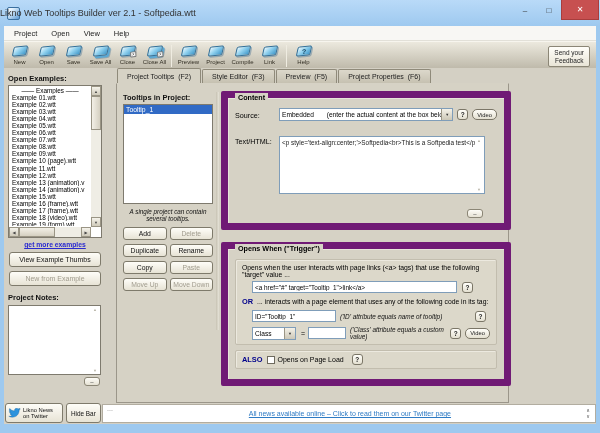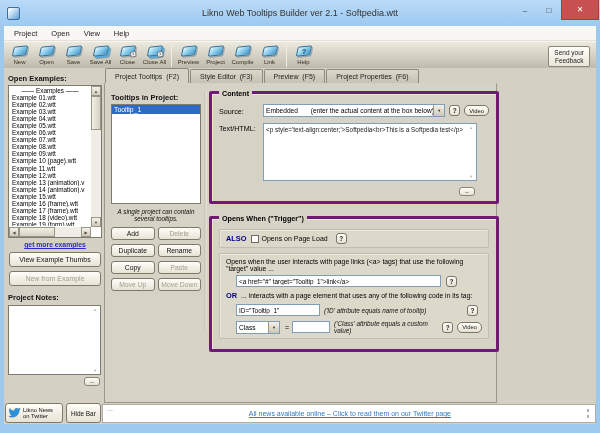--- a/index.html
+++ b/index.html
@@ -4,21 +4,21 @@
 <style>
   html,body{margin:0;padding:0;}
   body{width:600px;height:433px;font-family:"Liberation Sans",sans-serif;}
   *{box-sizing:border-box;}
   .window{position:relative;width:600px;height:433px;background:#9ec9ef;overflow:hidden;}
   .app-bg{position:absolute;left:4px;right:4px;top:26px;bottom:9px;background:#d4d0c4;}
 
   
   .titlebar{position:absolute;top:0;left:0;right:0;height:26px;background:linear-gradient(#b9daf8,#9ec9ef);display:flex;align-items:center;}
   .app-icon{width:13px;height:13px;margin-left:7px;border-radius:2px;background:linear-gradient(135deg,#eaf6ff 20%,#5b9bd6);border:1px solid #3a6f9f;}
-  .title-text{position:absolute;left:0;right:0;text-align:center;font-size:9px;color:#333;}
+  .title-text{position:absolute;left:0;right:0;text-align:left;font-size:9px;color:#333;}
   .win-controls{position:absolute;right:1px;top:0;height:20px;display:flex;z-index:3;}
   .wc{width:24px;display:flex;align-items:center;justify-content:center;font-size:8px;color:#333;cursor:default;}
   .wc.close{width:38px;background:#c75050;color:#fff;border:1px solid #a83d3d;border-top:none;font-size:8px;}
 
   
   .menubar{position:absolute;top:26px;left:4px;right:4px;height:15px;background:#f8f7f4;display:flex;align-items:center;padding-left:3px;border-bottom:1px solid #e2e0d8;}
   .menu-item{font-size:7.5px;color:#222;padding:0 7px;}
 
   
   .toolbar{position:absolute;top:41px;left:4px;right:4px;height:27px;background:linear-gradient(#ece9de,#bfbaab);border-top:1px solid #f7f5ee;display:flex;align-items:flex-start;padding:1px 2px 0;}
@@ -52,40 +52,40 @@
   .get-more{font-size:6.8px;font-weight:bold;color:#2a2ad0;text-decoration:underline;text-align:center;margin-top:3px;}
   .btn.block{width:92px;height:15px;font-size:7px;margin:4px auto 0;}
   .sb-label.notes{margin-top:7px;}
   .notesbox{position:relative;height:70px;background:#fff;border:1px solid #7e7a6e;margin-top:3px;margin-right:1px;}
   .notes-input{position:absolute;inset:1px;width:auto;height:auto;border:none;resize:none;outline:none;background:#fff;}
   .mini-scroll{position:absolute;top:1px;right:1px;bottom:1px;width:8px;display:flex;flex-direction:column;justify-content:space-between;align-items:center;color:#b9b5a8;font-size:4px;pointer-events:none;}
   .collapse-row{display:flex;justify-content:flex-end;margin-top:2px;padding-right:2px;}
   .collapse-btn{width:16px;height:9px;font-size:6px;line-height:4px;border:1px solid #8b8676;border-radius:3px;background:linear-gradient(#fdfcf7,#e6e2d4);color:#333;padding:0;}
 
   
-  .main{position:absolute;left:104px;top:68px;width:393px;bottom:30px;border-radius:25px;}
+  .main{position:absolute;left:116px;top:68px;width:393px;bottom:30px;border-radius:25px;}
   .tabs{display:flex;height:15px;padding-left:1px;gap:1px;align-items:flex-end;}
   .tab{height:14px;padding:0 9px;display:flex;align-items:center;font-size:7px;color:#222;background:linear-gradient(#dcd8cb,#c6c1b1);border:1px solid #8f8a7a;border-bottom:none;border-radius:2px 2px 0 0;white-space:pre;}
   .tab.active{background:#d6d2c5;height:15px;position:relative;z-index:2;}
   .panel{position:absolute;top:15px;left:0;right:0;bottom:0;background:#d6d2c5;border:1px solid #9b968a;border-top-color:#d6d2c5;}
 
   .tooltips-col{position:absolute;left:6px;top:9px;width:90px;}
   .t-list{height:100px;background:#fff;border:1px solid #7e7a6e;margin-top:2px;}
   .t-item{font-size:6.8px;padding:1px 2px;color:#000;}
   .t-item.selected{background:#316ac5;color:#fff;}
   .caption{font-size:6.3px;font-style:italic;text-align:center;margin-top:4px;color:#111;line-height:7.2px;}
   .btn-grid{display:grid;grid-template-columns:1fr 1fr;gap:4px 3px;margin-top:5px;}
   .btn-grid .btn{height:13px;font-size:6.8px;}
   .splitter{position:absolute;left:99px;top:8px;bottom:72px;width:3px;background:linear-gradient(90deg,#c7c2b3,#e6e3d8);}
 
   .groups-col{position:absolute;left:104px;top:7px;width:290px;}
-  .groupbox{position:relative;border:3px solid #701a75;border-radius:2px;padding:10px 7px 5px;box-shadow:inset 1px 1px 0 #e8e5da;}
+  .groupbox{position:relative;border:7px solid #701a75;border-radius:2px;padding:10px 7px 5px;box-shadow:inset 1px 1px 0 #e8e5da;}
   .gb-title{position:absolute;top:-5px;left:7px;background:#d6d2c5;padding:0 3px;font-size:7.2px;font-weight:bold;color:#000;}
   .content-group{margin-bottom:12px;}
-  .row{display:flex;align-items:center;margin-bottom:6px;}
+  .row{display:flex;align-items:center;margin-bottom:15px;}
   .row.top{align-items:flex-start;}
   .lbl{flex:0 0 44px;font-size:7.2px;color:#000;padding-top:1px;}
   .combo{flex:1;height:13px;background:#fff;border:1px solid #7f9db9;display:flex;align-items:stretch;overflow:hidden;margin-right:4px;}
   .combo-text{flex:1;font-size:6.6px;line-height:11px;padding-left:2px;white-space:pre;overflow:hidden;color:#000;}
   .arrow-btn{flex:0 0 11px;background:linear-gradient(#f4f1e8,#ccc7b7);border-left:1px solid #9a9585;display:flex;align-items:center;justify-content:center;font-size:4px;color:#333;}
   .qbtn{flex:0 0 11px;width:11px;height:11px;border:1px solid #7b7667;border-radius:3px;background:linear-gradient(#fffef9,#e4e0d1);font-size:6.5px;font-weight:bold;color:#222;display:flex;align-items:center;justify-content:center;padding:0;margin-right:4px;font-family:inherit;}
   .videobtn{height:11px;border:1px solid #7b7667;border-radius:5px;background:linear-gradient(#fffef9,#e4e0d1);font-size:5.8px;color:#222;display:flex;align-items:center;padding:0 4px;font-family:inherit;}
   .txtwrap{flex:1;height:58px;background:#fff;border:1px solid #7f9db9;position:relative;margin-right:12px;}
   .code-area{position:absolute;inset:1px 9px 1px 1px;width:auto;height:auto;border:none;resize:none;outline:none;font-family:"Liberation Sans",sans-serif;font-size:6.4px;color:#222;background:#fff;padding:1px;white-space:pre;overflow:hidden;}
   .content-group .collapse-row{margin-right:12px;}
@@ -311,26 +311,20 @@
               </div>
             </div>
           </div>
           <div class="collapse-row">
             <button class="collapse-btn">–</button>
           </div>
         </div>
 
         <div class="groupbox trigger-group">
           <div class="gb-title">Opens When ("Trigger")</div>
-          <div class="inset also">
-            <span class="navy">ALSO</span>
-            <span class="cb"></span>
-            <span class="cblabel">Opens on Page Load</span>
-            <button class="qbtn">?</button>
-          </div>
           <div class="inset">
             <div class="intro">Opens when the user interacts with page links (&lt;a&gt; tags) that use the following "target" value ...</div>
             <div class="trow indent">
               <input class="code w205" value="&lt;a href=&quot;#&quot; target=&quot;Tooltip_1&quot;&gt;link&lt;/a&gt;" style="">
               <button class="qbtn">?</button>
             </div>
             <div class="trow">
               <span class="navy">OR</span>
               <span class="ortext">... interacts with a page element that uses any of the following code in its tag:</span>
             </div>
@@ -343,20 +337,26 @@
               <div class="combo attr">
                 <span class="combo-text">Class</span>
                 <span class="arrow-btn">▼</span>
               </div>
               <span class="eq">=</span>
               <input class="code w38" value="" style="">
               <span class="hint">('Class' attribute equals a custom value)</span>
               <button class="qbtn">?</button>
               <button class="videobtn">Video</button>
             </div>
+          </div>
+          <div class="inset also">
+            <span class="navy">ALSO</span>
+            <span class="cb"></span>
+            <span class="cblabel">Opens on Page Load</span>
+            <button class="qbtn">?</button>
           </div>
         </div>
       </div>
 
     </div>
   </div>
 
   <div class="sidebar-bottom">
     <button class="btn twitter-btn">
       <span class="bird">

